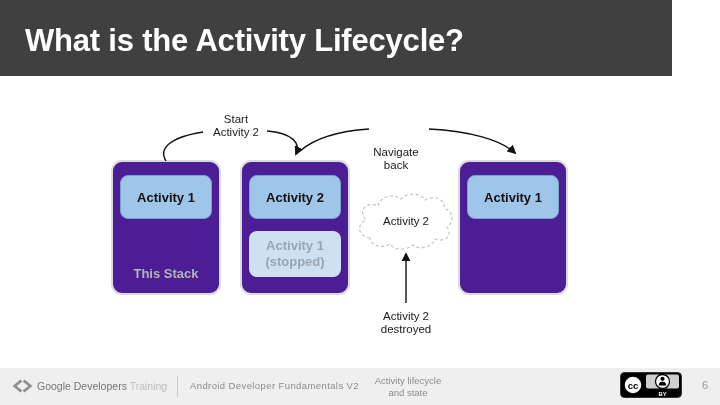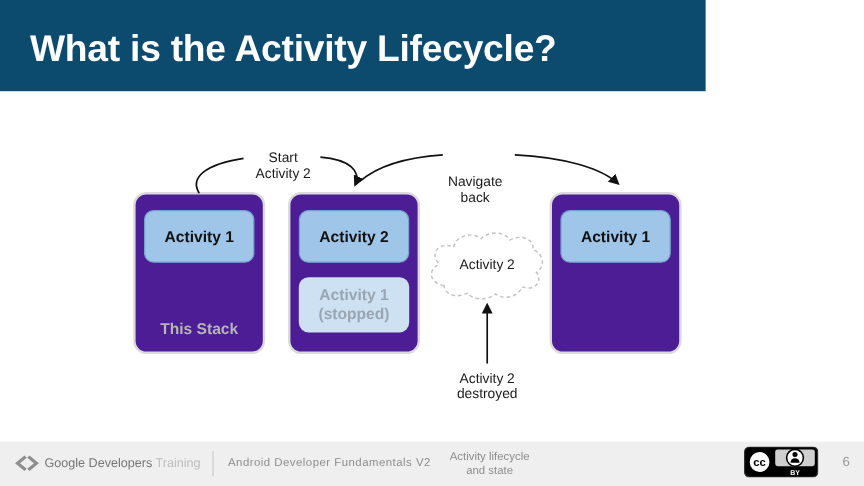--- a/index.html
+++ b/index.html
@@ -1,41 +1,41 @@
 <!DOCTYPE html>
 <html><head>
 <meta charset="utf-8">
 <style>
   html,body{margin:0;padding:0;background:#fff;}
   #slide{position:relative;width:720px;height:405px;background:#ffffff;overflow:hidden;
          font-family:"Liberation Sans",sans-serif;}
 
   
-  .header{position:absolute;left:0;top:0;width:588px;height:76px;background:#0c4a6e;}
+  .header{position:absolute;left:0;top:0;width:672px;height:76px;background:#404040;}
   .header h1{margin:0;position:absolute;left:25px;top:24px;font-size:31px;line-height:34px;
              font-weight:bold;color:#ffffff;letter-spacing:-0.2px;}
 
   
   .panel{position:absolute;top:160px;width:110px;height:135px;background:#4c1d95;
          border:2px solid #DBDBDB;border-radius:11px;box-sizing:border-box;z-index:1;}
   #panel-1{left:111px;} #panel-2{left:240px;} #panel-3{left:458px;}
   .activity-box{position:absolute;left:7px;right:7px;top:13px;height:44px;
         background:#9FC5E8;border:1.5px solid #74A3CC;border-radius:8px;
         display:flex;align-items:center;justify-content:center;
         font-size:13px;font-weight:bold;color:#111;box-sizing:border-box;}
   .stopped-box{position:absolute;left:7px;right:7px;top:69px;height:46px;
         background:#CDE1F2;border-radius:8px;
         display:flex;flex-direction:column;align-items:center;justify-content:center;
         font-size:13px;line-height:16px;font-weight:bold;color:#9AA5B1;}
   .panel-caption{position:absolute;left:0;right:0;bottom:12px;text-align:center;
         font-size:13px;font-weight:bold;color:#B5B5B5;}
 
   .diagram-label{position:absolute;z-index:3;width:84px;text-align:center;
         font-size:11.5px;line-height:13px;color:#1a1a1a;}
-  #label-start{left:194px;top:126px;}
+  #label-start{left:194px;top:113px;}
   #label-navigate{left:354px;top:113px;margin-top:33px;}
   #label-destroyed{left:364px;top:310px;}
   #label-cloud{left:364px;top:215px;z-index:3;}
 
   #arrows-svg{position:absolute;left:0;top:0;width:720px;height:405px;z-index:2;pointer-events:none;}
   .arrow-path{fill:none;stroke:#111;stroke-width:1.4;}
   .cloud-path{fill:#ffffff;stroke:#C2C2C2;stroke-width:1.2;stroke-dasharray:3 2.5;}
 
   
   .footer{position:absolute;left:0;top:368px;width:720px;height:37px;background:#EFEFEF;}

